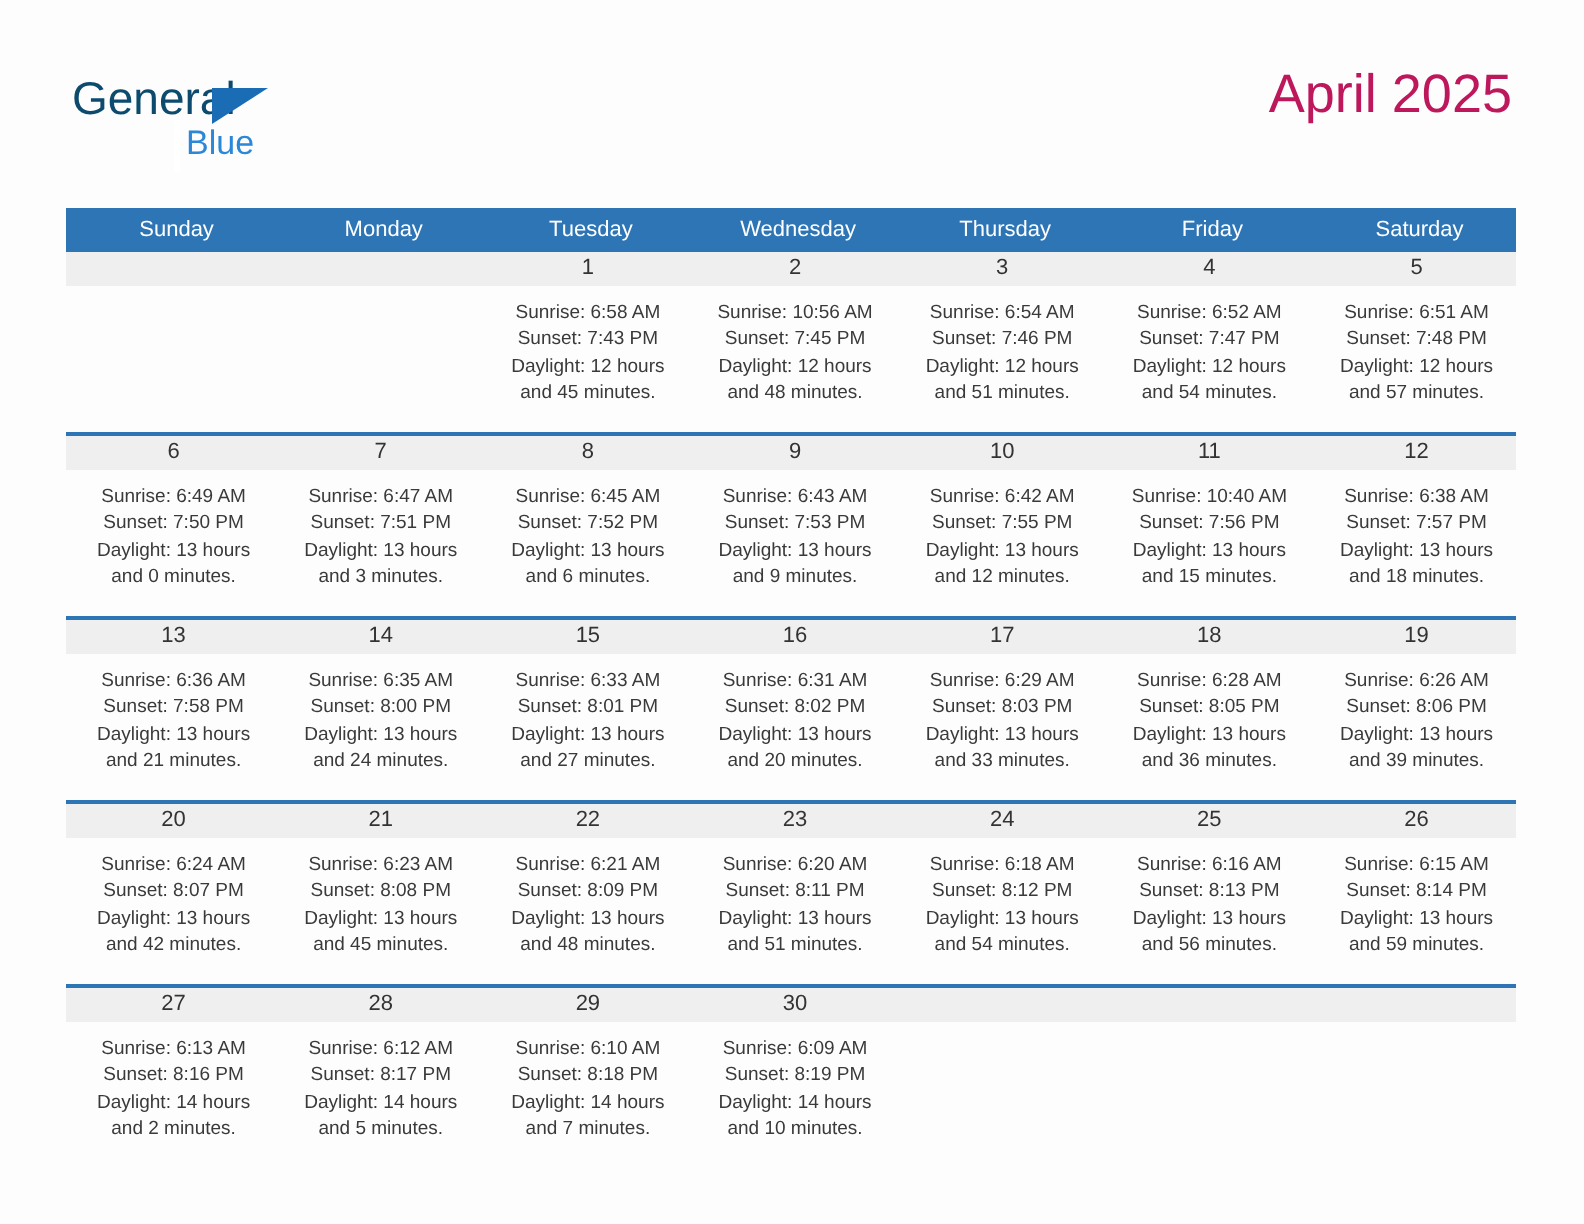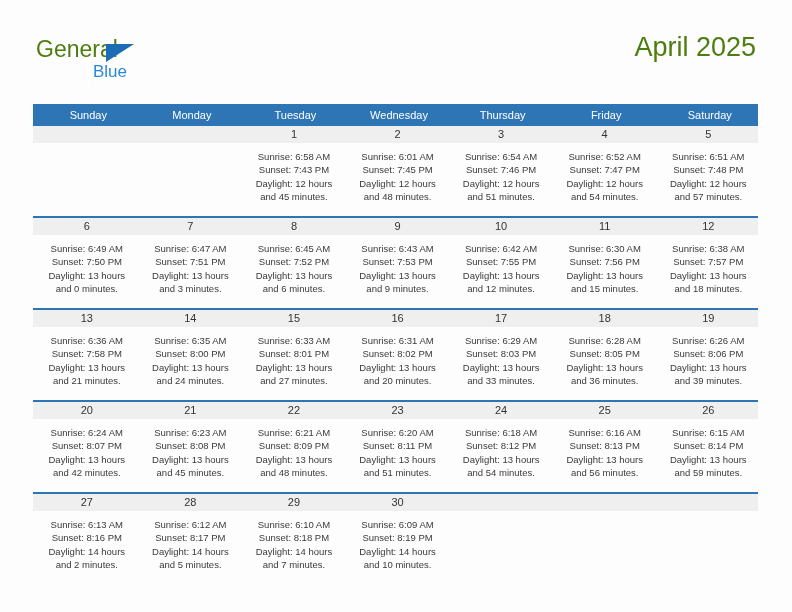--- a/index.html
+++ b/index.html
@@ -27,21 +27,21 @@
     position: absolute;
     left: 36px;
     top: 36px;
     width: 180px;
     height: 52px;
   }
   #brand-general {
     position: absolute;
     left: 0; top: 0;
     font-size: 23px;
-    color: #4d7c0f;
+    color: #0c4a6e;
     letter-spacing: 0px;
     line-height: 26px;
     text-align: center;
   }
   #brand-triangle {
     position: absolute;
     left: 70px;
     top: 8px;
     width: 0; height: 0;
     border-left: 28px solid #1a6cb5;
@@ -65,21 +65,21 @@
   }
 
   #title-block {
     position: absolute;
     right: 36px;
     top: 30px;
     text-align: right;
   }
   #calendar-title {
     font-size: 27px;
-    color: #4d7c0f;
+    color: #be185d;
     line-height: 34px;
     white-space: nowrap;
   }
   #calendar-subtitle {
     font-size: 15px;
     color: #2a2a2a;
     line-height: 22px;
     margin-top: 4px;
     white-space: nowrap;
   }
@@ -211,21 +211,21 @@
             <div class="day-info">
               <div>Sunrise: 6:58 AM</div>
               <div>Sunset: 7:43 PM</div>
               <div>Daylight: 12 hours</div>
               <div>and 45 minutes.</div>
             </div>
           </div>
           <div class="day-cell">
             <div class="day-number">2</div>
             <div class="day-info">
-              <div>Sunrise: 6:01 AM</div>
+              <div>Sunrise: 10:56 AM</div>
               <div>Sunset: 7:45 PM</div>
               <div>Daylight: 12 hours</div>
               <div>and 48 minutes.</div>
             </div>
           </div>
           <div class="day-cell">
             <div class="day-number">3</div>
             <div class="day-info">
               <div>Sunrise: 6:54 AM</div>
               <div>Sunset: 7:46 PM</div>
@@ -297,21 +297,21 @@
             <div class="day-info">
               <div>Sunrise: 6:42 AM</div>
               <div>Sunset: 7:55 PM</div>
               <div>Daylight: 13 hours</div>
               <div>and 12 minutes.</div>
             </div>
           </div>
           <div class="day-cell">
             <div class="day-number">11</div>
             <div class="day-info">
-              <div>Sunrise: 6:30 AM</div>
+              <div>Sunrise: 10:40 AM</div>
               <div>Sunset: 7:56 PM</div>
               <div>Daylight: 13 hours</div>
               <div>and 15 minutes.</div>
             </div>
           </div>
           <div class="day-cell">
             <div class="day-number">12</div>
             <div class="day-info">
               <div>Sunrise: 6:38 AM</div>
               <div>Sunset: 7:57 PM</div>

